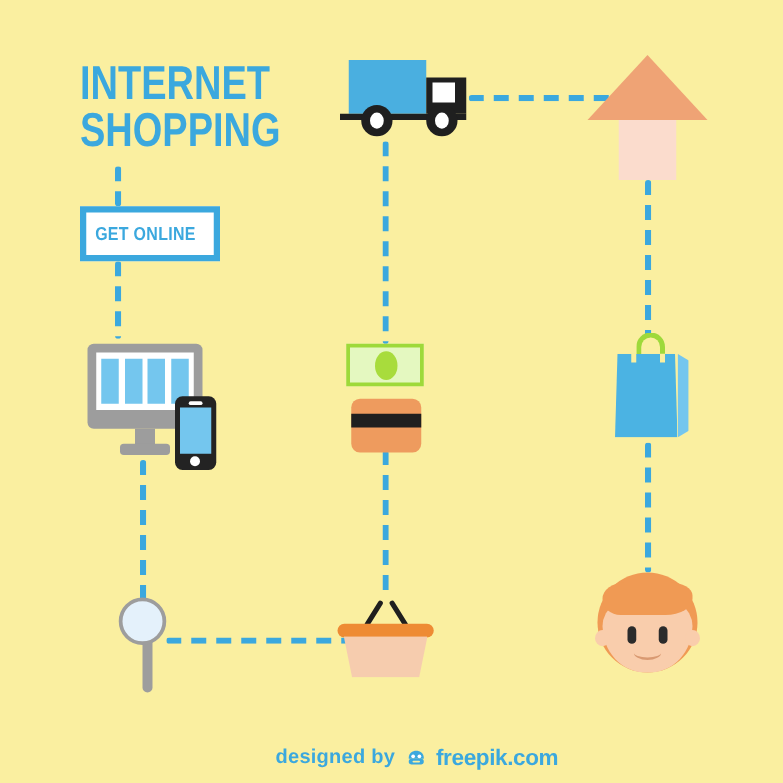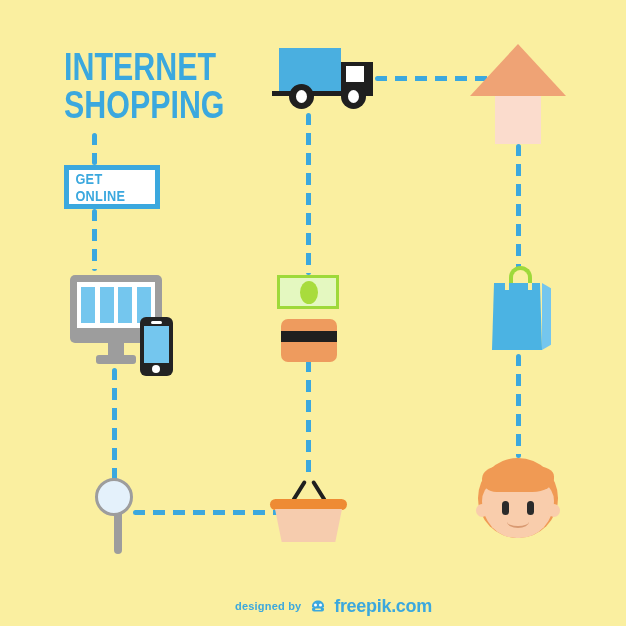--- a/index.html
+++ b/index.html
@@ -38,28 +38,28 @@
     transform: scaleX(0.80);
     transform-origin: left top;
   }
   .title .line { display: block; white-space: nowrap; }
 
   
   .cta {
     position: absolute;
     left: 64px;
     top: 165px;
-    width: 96px;
+    width: 112px;
     height: 44px;
     background: #FFFFFF;
     border: 5px solid #3BA8DE;
     box-sizing: border-box;
     display: flex;
     align-items: center;
-    justify-content: flex-end;
+    justify-content: flex-start;
   }
   .cta-label {
     color: #3BA8DE;
     font-family: "Liberation Sans Narrow", "Liberation Sans", sans-serif;
     font-weight: bold;
     font-size: 15px;
     letter-spacing: 0.3px;
     transform: scaleX(0.85);
   }
 
@@ -367,21 +367,21 @@
     left: 0;
     top: 596px;
     width: 626px;
     text-align: center;
     color: #3BA8DE;
     font-size: 14px;
     font-weight: bold;
     white-space: nowrap;
   }
   .footer .by {
-    font-size: 11px;
+    font-size: 16px;
     letter-spacing: 0.2px;
     margin-left: 41px;
   }
   .footer .brand {
     font-size: 18px;
     letter-spacing: -0.3px;
     vertical-align: middle;
   }
   .freepik-mark {
     display: inline-block;

